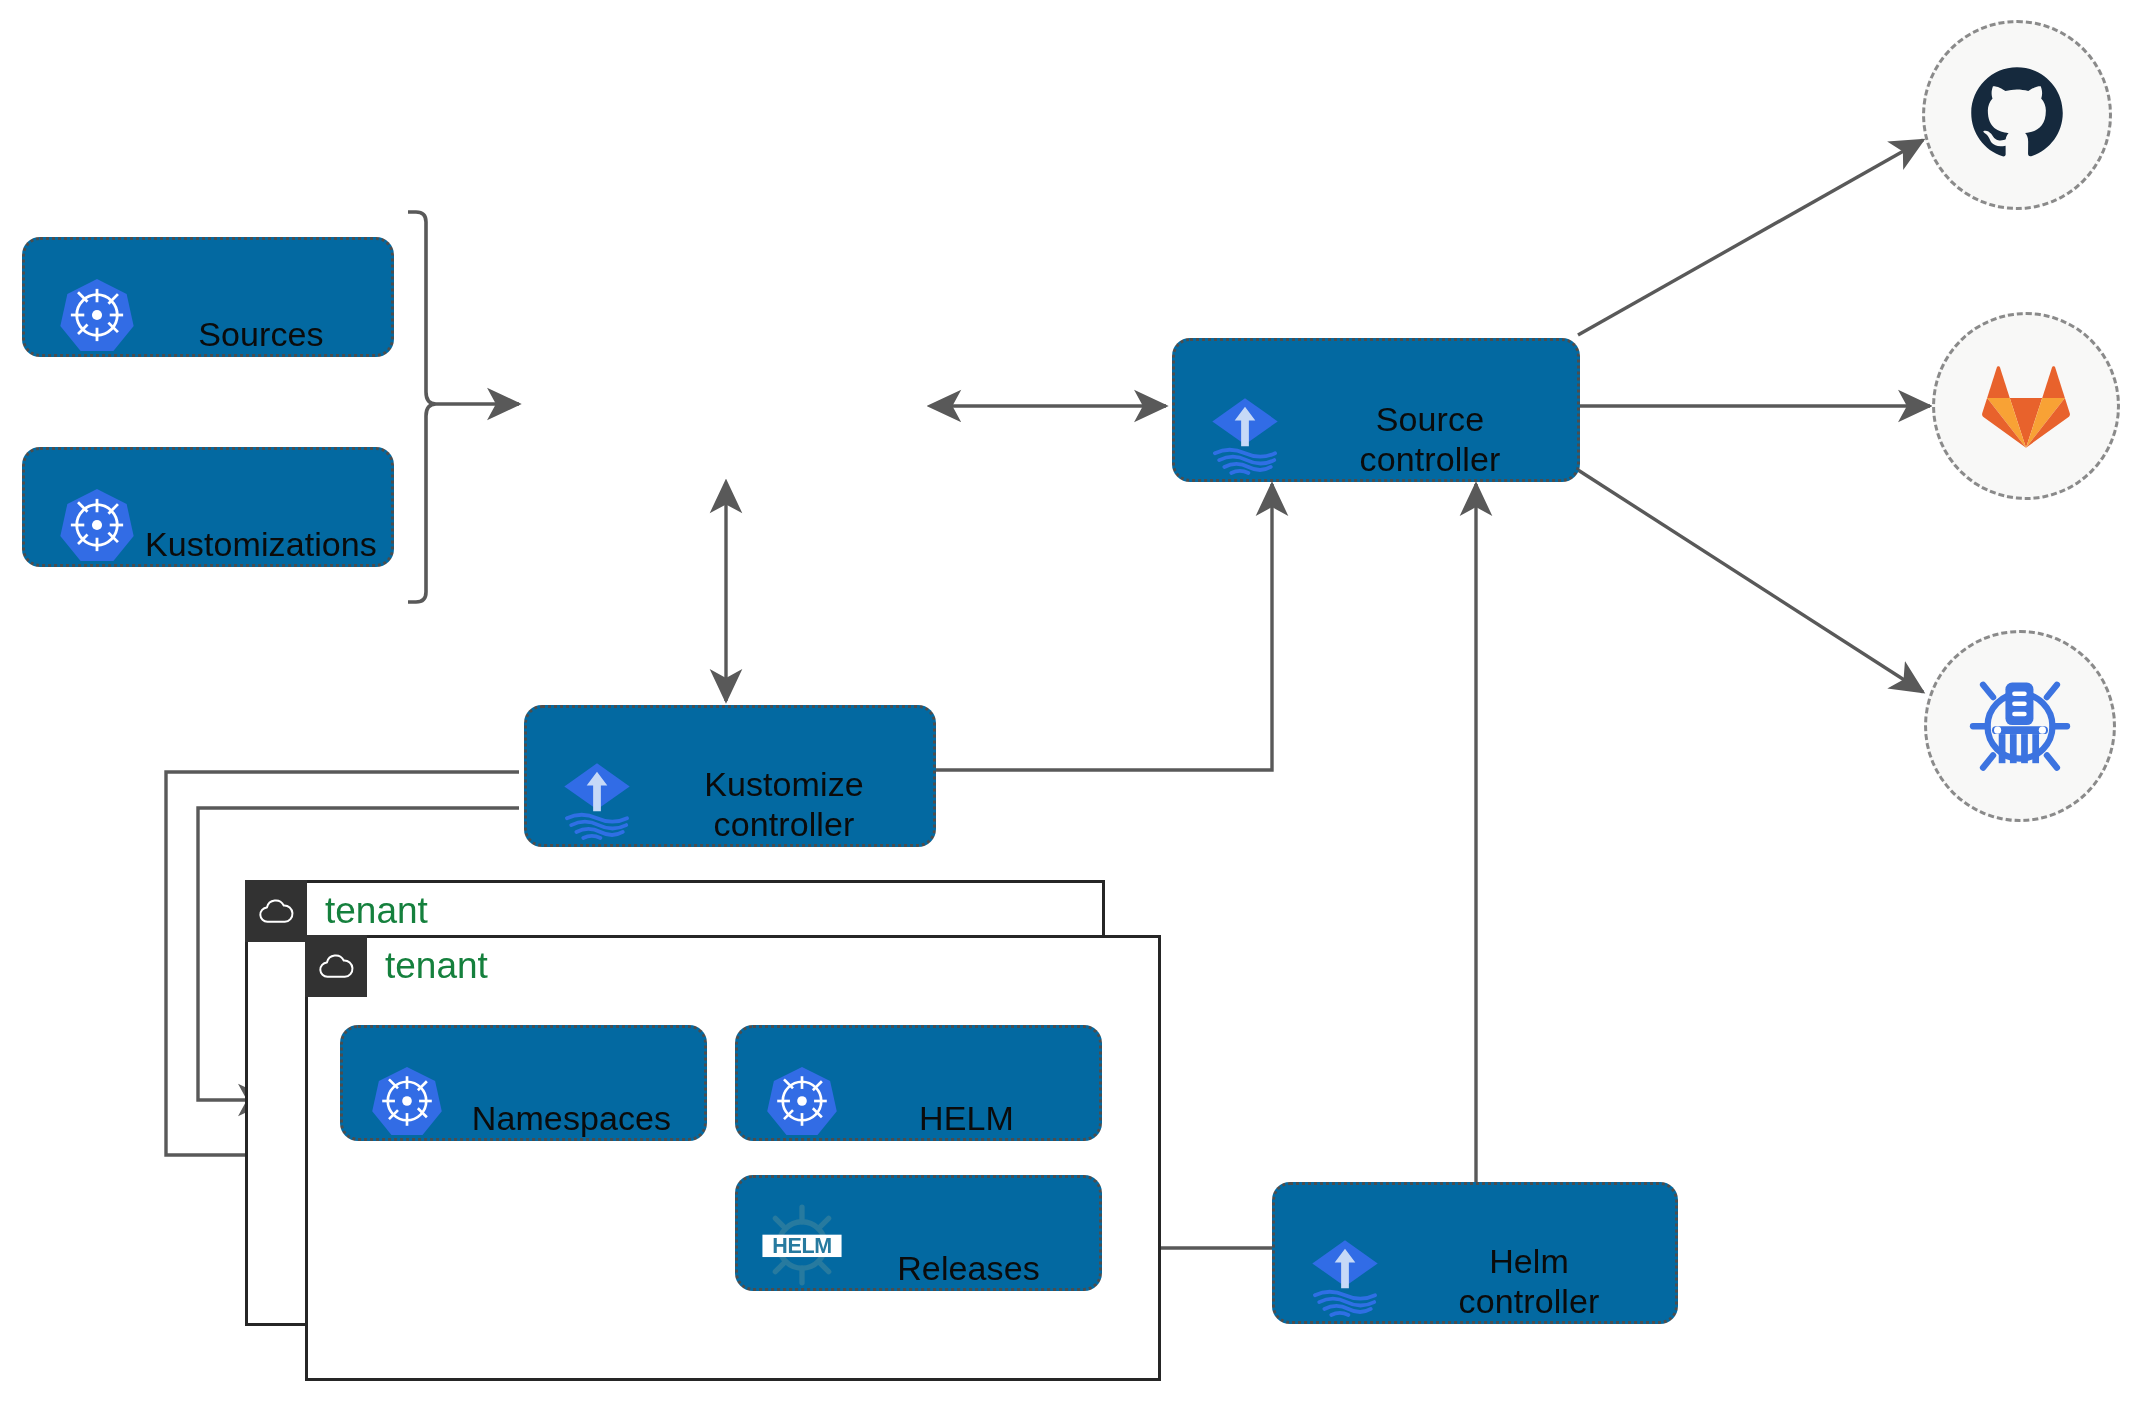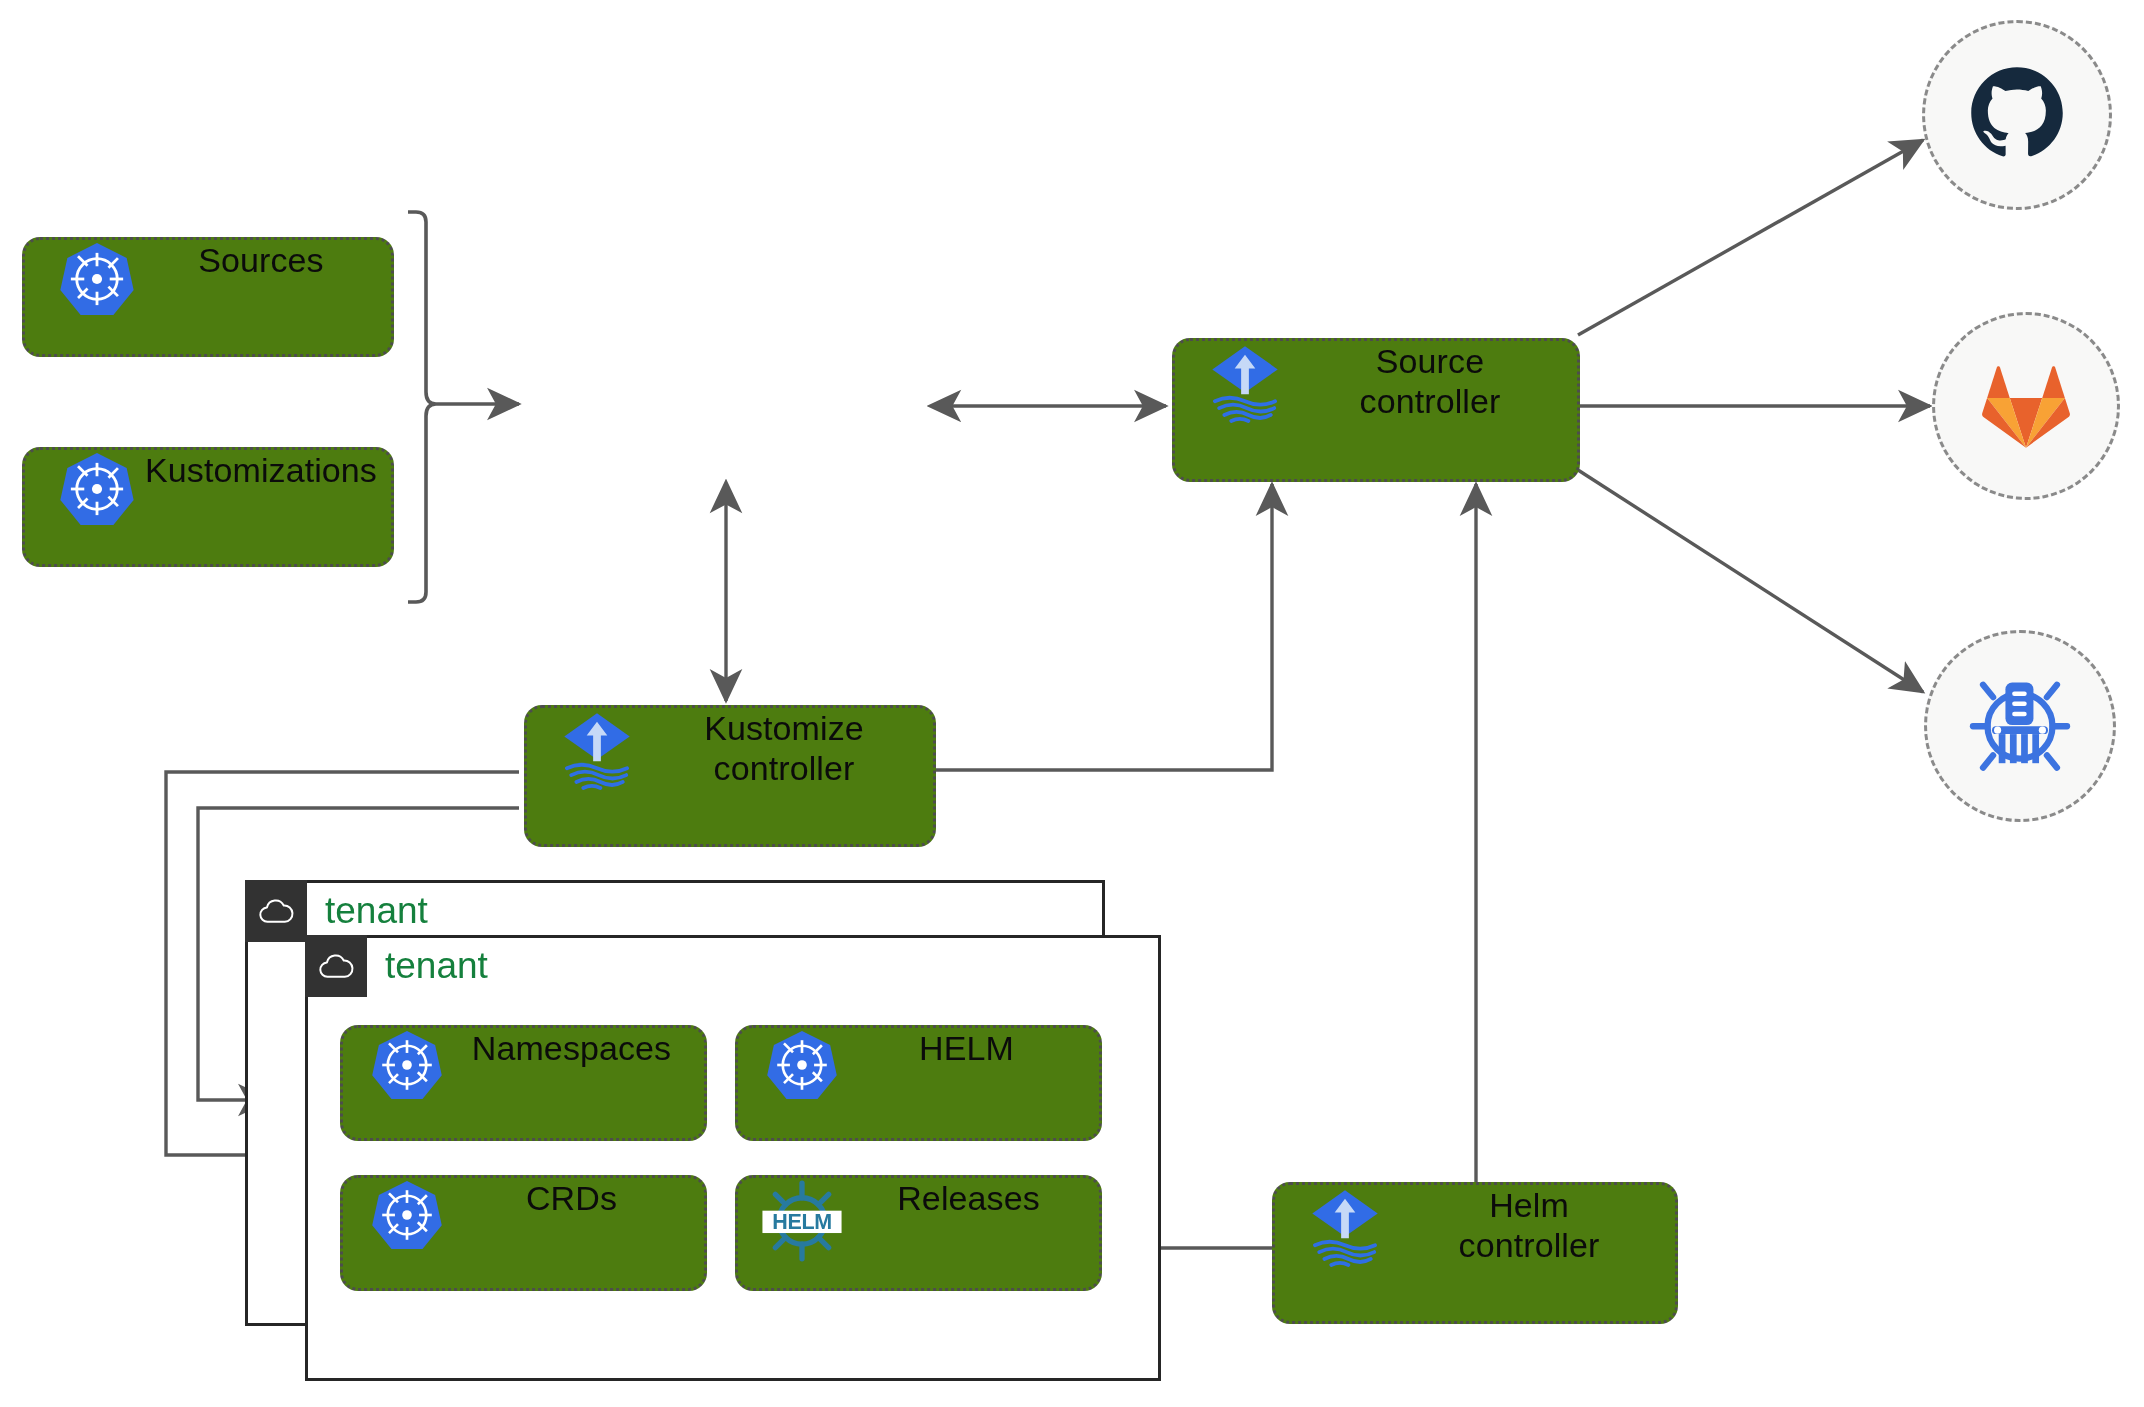--- a/index.html
+++ b/index.html
@@ -19,25 +19,25 @@
     position: absolute;
     left: 0; top: 0;
     width: 2144px;
     height: 1407px;
     pointer-events: none;
   }
   
   .node {
     position: absolute;
     box-sizing: border-box;
-    background: #4d7c0f;
+    background: #0369a1;
     border: 3px dotted #4d4d4d;
     border-radius: 18px;
     display: flex;
-    align-items: flex-start;
+    align-items: flex-end;
     justify-content: flex-start;
   }
   .node .ico {
     flex: 0 0 auto;
     display: flex;
     align-items: center;
     justify-content: center;
   }
   .node .lbl {
     flex: 1 1 auto;
@@ -356,40 +356,20 @@
           <path d="M63.4 61.0l2.5-2.5 12.2 12.2-2.5 2.5z"></path>
           <path d="M75.6 22.0l2.5 2.5-12.2 12.2-2.5-2.5z"></path>
           <path d="M36.6 61.0l2.5 2.5-12.2 12.2-2.5-2.5z"></path>
           <circle cx="50" cy="50" r="26" fill="none" stroke="#ffffff" stroke-width="3.6"></circle>
         </g>
       </svg>
     </span>
     <span class="lbl">HELM</span>
   </div>
 
-  <div class="node" style="left:340px; top:1175px; width:367px; height:116px;">
-    <span class="ico" style="width:92px;margin-left:18px;">
-      <svg width="74" height="74" viewBox="0 0 100 100">
-        <path d="M50 4 L88 23 L97 64 L71 96 L29 96 L3 64 L12 23 Z" fill="#326ce5"></path>
-        <g fill="#ffffff">
-          <circle cx="50" cy="50" r="6.5"></circle>
-          <path d="M48.2 16.5h3.6v17.2h-3.6z"></path>
-          <path d="M48.2 66.3h3.6v17.2h-3.6z"></path>
-          <path d="M16.5 48.2h17.2v3.6H16.5z"></path>
-          <path d="M66.3 48.2h17.2v3.6H66.3z"></path>
-          <path d="M24.4 22.0l2.5-2.5 12.2 12.2-2.5 2.5z"></path>
-          <path d="M63.4 61.0l2.5-2.5 12.2 12.2-2.5 2.5z"></path>
-          <path d="M75.6 22.0l2.5 2.5-12.2 12.2-2.5-2.5z"></path>
-          <path d="M36.6 61.0l2.5 2.5-12.2 12.2-2.5-2.5z"></path>
-          <circle cx="50" cy="50" r="26" fill="none" stroke="#ffffff" stroke-width="3.6"></circle>
-        </g>
-      </svg>
-    </span>
-    <span class="lbl">CRDs</span>
-  </div>
 
   <div class="node" style="left:735px; top:1175px; width:367px; height:116px;">
     <span class="ico" style="width:100px;margin-left:14px;">
       <svg width="86" height="86" viewBox="0 0 100 100">
         <g fill="none" stroke="#277a9f" stroke-width="6.2" stroke-linecap="round">
           <circle cx="50" cy="50" r="27"></circle>
           <path d="M50 23 V6"></path>
             <path d="M50 77 V94"></path>
           <path d="M31 31 L19 19"></path>
             <path d="M69 69 L81 81"></path>

